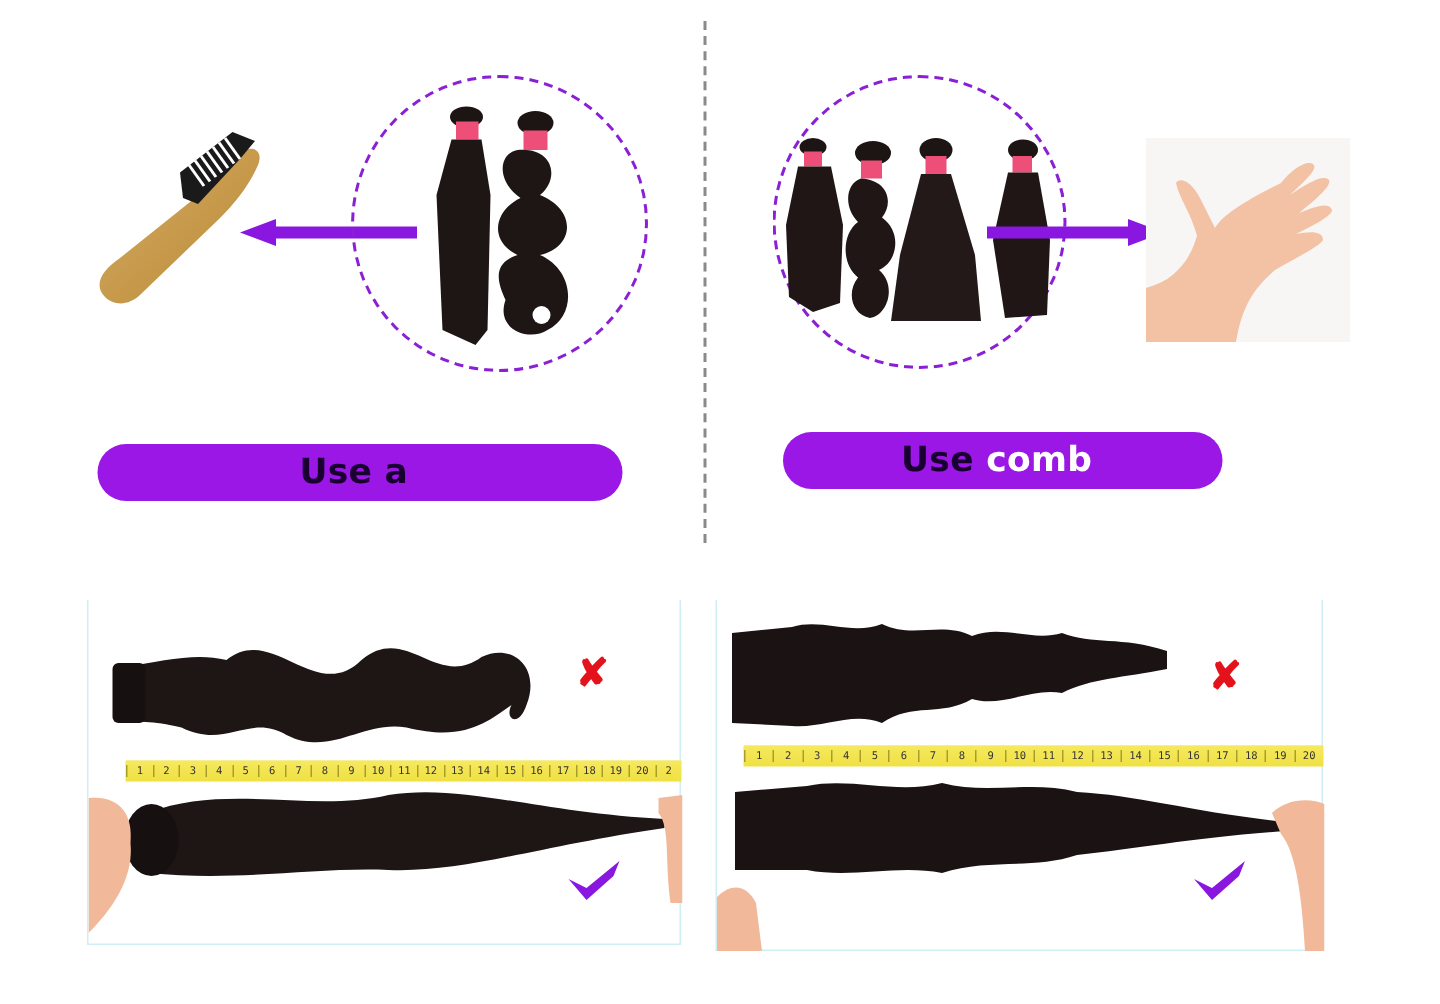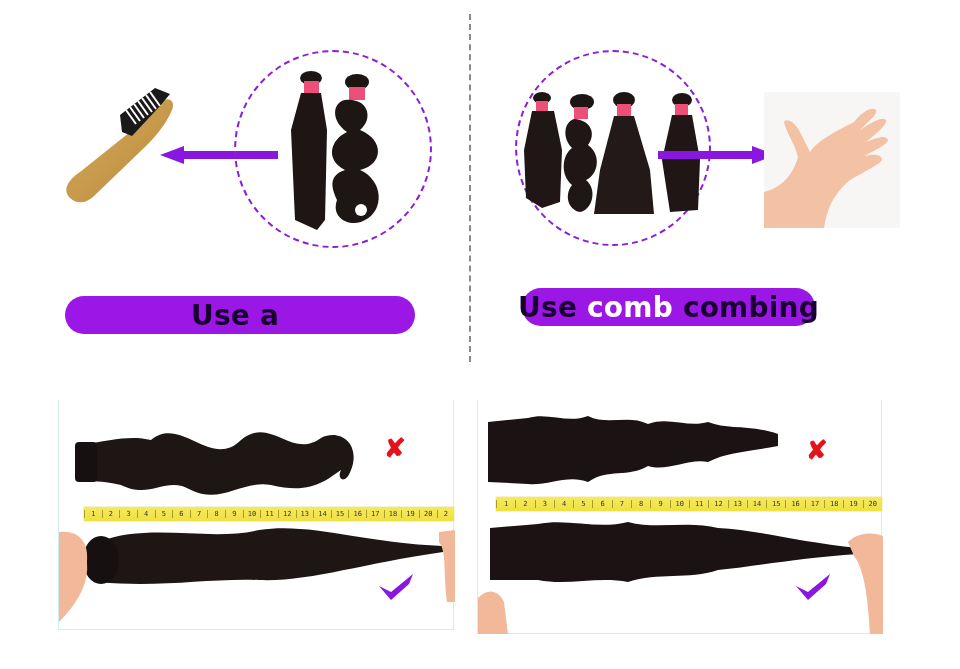--- a/index.html
+++ b/index.html
@@ -1,20 +1,20 @@
 <!DOCTYPE html>
 <html><head>
 <meta charset="utf-8">
 <style>
   html,body{margin:0;padding:0;background:#fff;}
   body{width:960px;height:669px;position:relative;overflow:hidden;font-family:"DejaVu Sans",sans-serif;}
   .abs{position:absolute;}
   .divider{left:469px;top:14px;width:0;height:348px;border-left:2px dashed #8a8a8a;}
   .circle{border:2.5px dashed #8a1fd6;border-radius:50%;box-sizing:border-box;}
-  .pill{background:#9a17e6;border-radius:22px;height:38px;display:flex;align-items:center;justify-content:center;font-size:28px;font-weight:bold;letter-spacing:0.2px;}
+  .pill{background:#9a17e6;border-radius:22px;height:38px;display:flex;align-items:center;justify-content:center;font-size:23px;font-weight:bold;letter-spacing:0.2px;}
   .pill .dk{color:#1a0030;}
   .pill .wt{color:#ffffff;}
   .panel{border-left:1px solid #cfeff4;border-right:1px solid #cfeff4;border-bottom:1px solid #cfeff4;background:#fff;box-sizing:border-box;}
   .tape{height:14px;background:linear-gradient(#f6e95e,#efe043);box-shadow:0 0 1px #c9b800;display:flex;align-items:center;justify-content:space-around;font-size:7px;color:#333;font-family:"DejaVu Sans Mono",monospace;}
   .tape span{flex:1;text-align:center;border-left:1px solid rgba(80,70,0,0.45);}
   .xmark{color:#e4121b;font-weight:900;font-size:26px;font-family:"Liberation Sans",sans-serif;line-height:1;}
 </style>
 </head>
 <body>
 
@@ -91,21 +91,21 @@
 </svg>
 
 <div class="abs" style="left:764px;top:92px;width:136px;height:136px;">
   <svg width="136" height="136" viewBox="0 0 136 136">
     <rect x="0" y="0" width="136" height="136" fill="#f8f6f4"></rect>
     <path d="M0 136 L0 100 C20 95 30 80 34 65 C30 50 22 40 20 30 C22 26 30 28 36 40 L46 60 C52 50 70 40 90 30 C98 20 108 14 112 18 C114 22 104 30 96 38 C108 30 118 24 122 28 C124 32 112 42 102 50 C112 46 122 42 124 48 C124 52 112 58 100 64 C110 62 118 62 118 68 C116 72 100 80 86 88 C72 100 64 112 60 136Z" fill="#f3c1a4"></path>
   </svg>
 </div>
 
 <div class="abs pill" style="left:522px;top:288px;width:293px;">
-  <span class="dk">Use</span>&nbsp;<span class="wt">comb</span>&nbsp;<span class="dk">combing</span>
+  <span class="dk">Use</span>&nbsp;<span class="wt">comb</span>&nbsp;
 </div>
 
 <div class="abs panel" style="left:58px;top:400px;width:396px;height:230px;">
 
   <svg class="abs" style="left:12px;top:20px;" width="300" height="80">
     <path d="M10 25 C40 20 60 15 80 20 C110 -5 140 50 170 20 C200 -5 220 40 250 18 C270 8 290 25 280 50 C275 65 265 60 270 50 C255 60 240 75 200 65 C170 60 150 85 120 70 C95 55 80 80 50 65 C30 60 20 62 10 60Z" fill="#1e1515"></path>
     <rect x="4" y="22" width="22" height="40" rx="4" fill="#161010"></rect>
   </svg>
   <div class="abs xmark" style="left:325px;top:35px;">✘</div>
 

